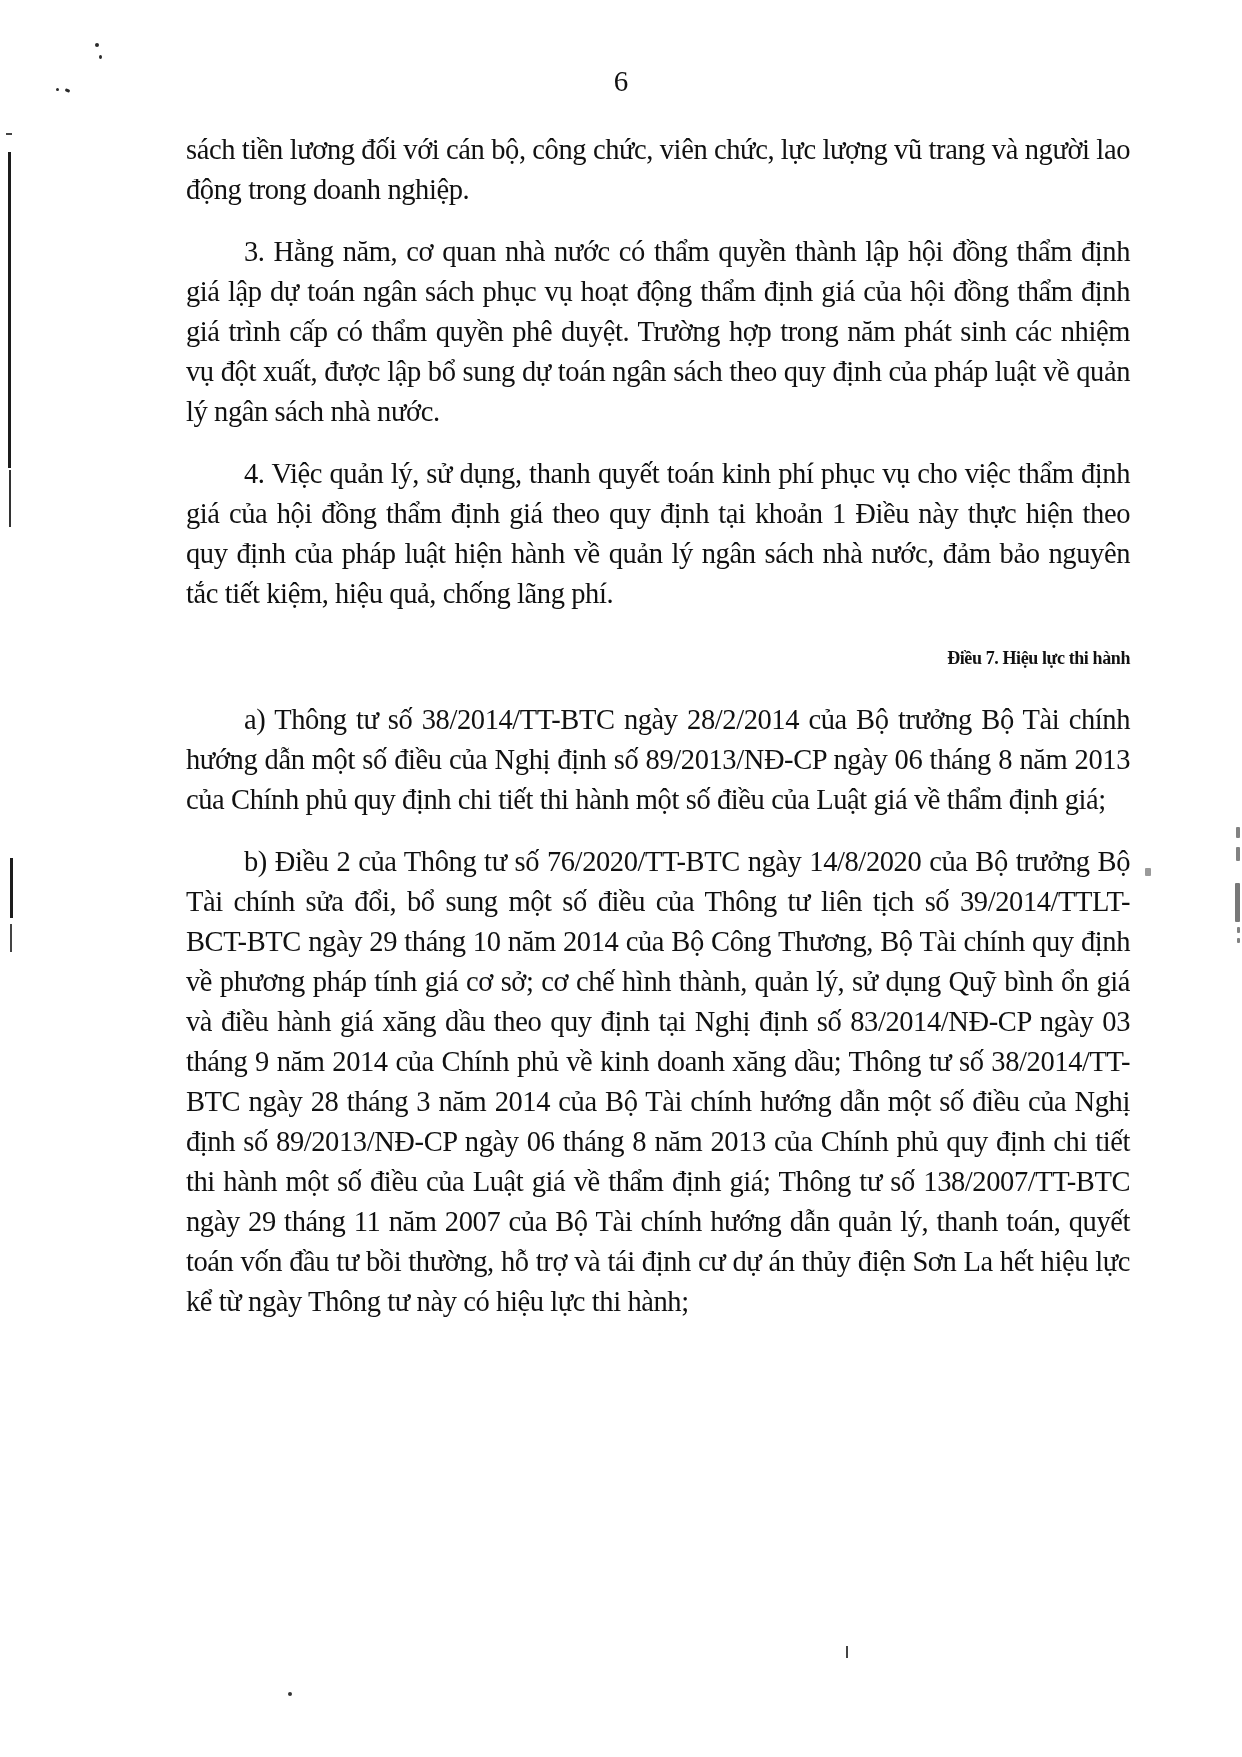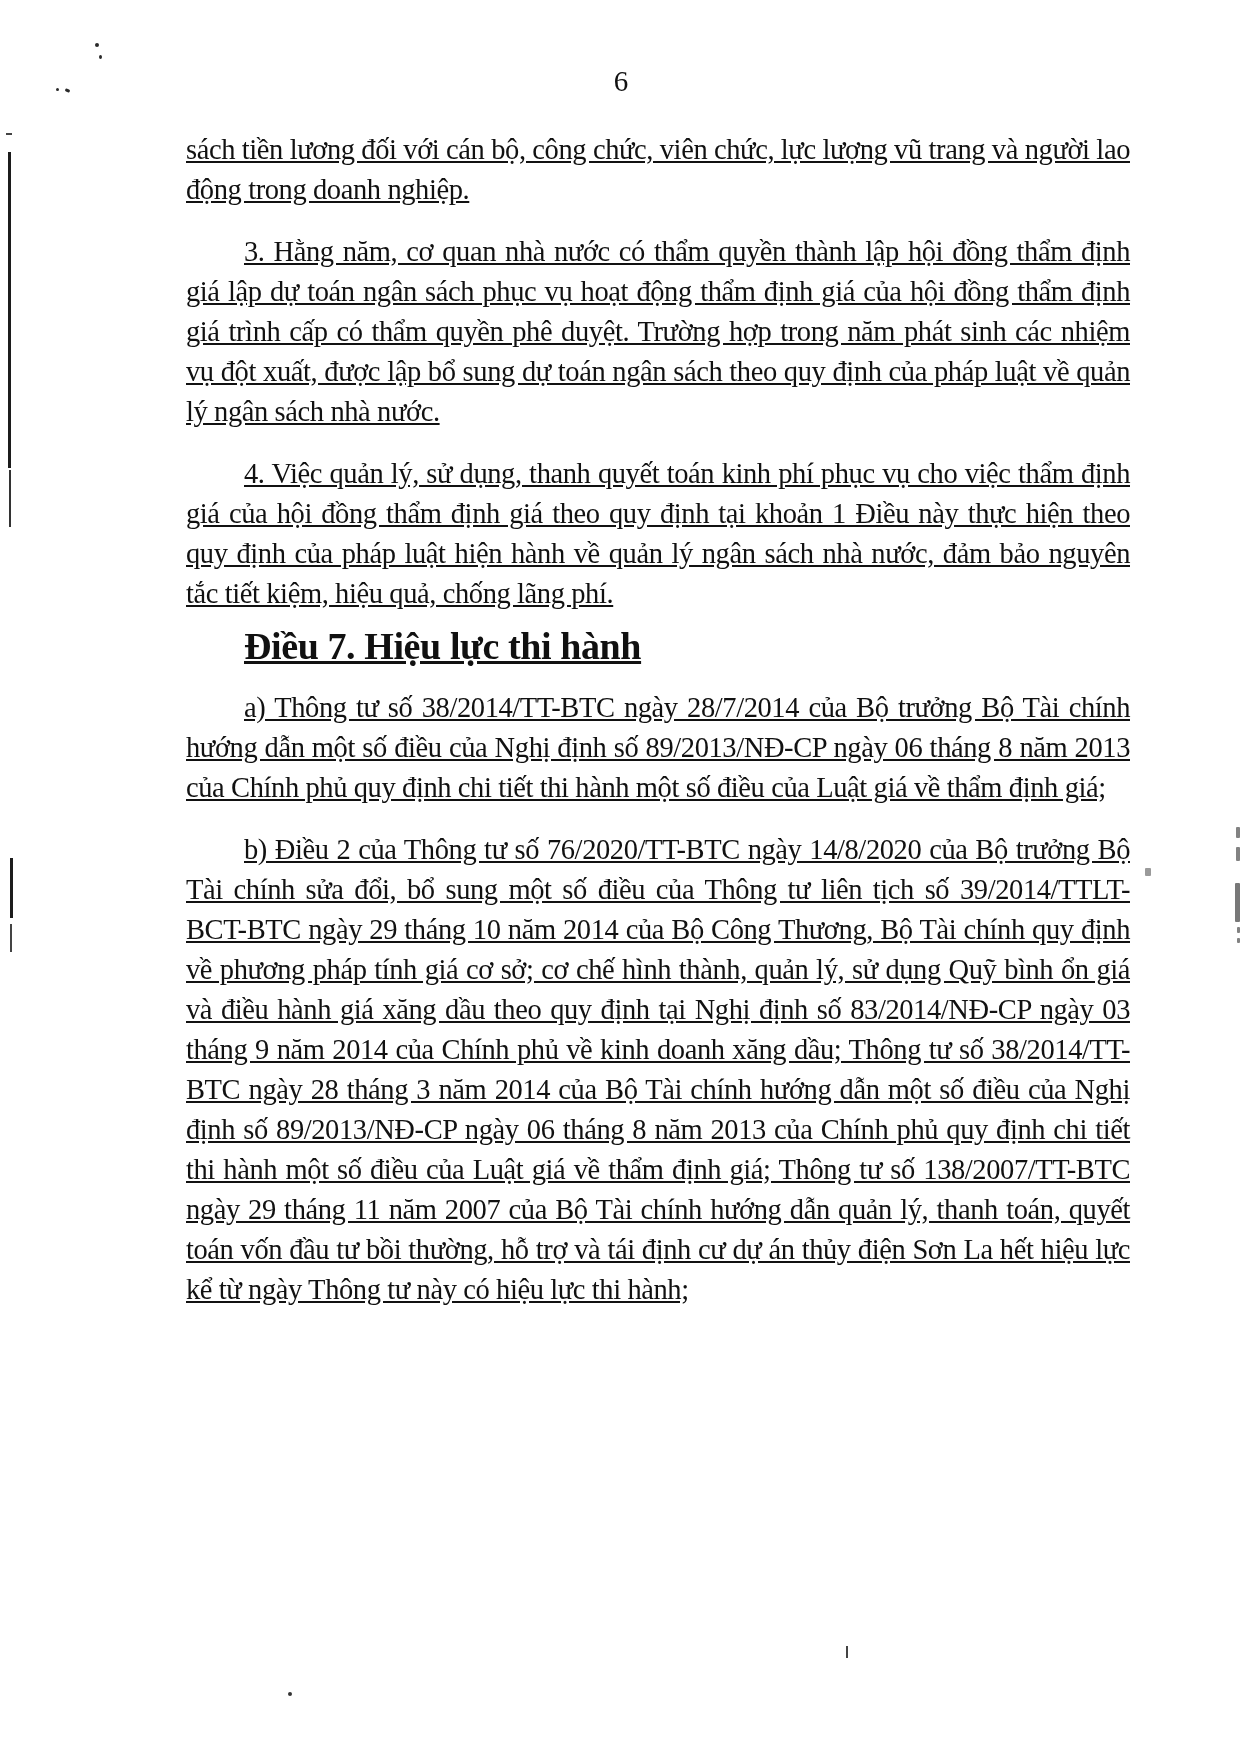--- a/index.html
+++ b/index.html
@@ -24,57 +24,56 @@
   }
   .content {
     position: absolute;
     left: 186px;
     top: 130px;
     width: 944px;
     font-size: 28.5px;
     line-height: 40px;
     letter-spacing: -0.4px;
     text-align: justify;
-    text-decoration: underline;
   }
   .content p {
     margin: 22px 0 0 0;
     text-indent: 58px;
   }
   .content p.continuation {
     margin-top: 0;
     text-indent: 0;
   }
   .content h2.article-heading {
-    margin: 12px 0 0 0;
-    font-size: 38px;
+    margin: 24px 0 0 0;
+    font-size: 18px;
     line-height: 40px;
     font-weight: bold;
     text-indent: 58px;
-    text-align: left;
+    text-align: right;
   }
   
   .artifact { position: absolute; }
   .spot { background: #2a2a2a; border-radius: 50%; }
   .vline { background: #1c1c1c; }
   .gray { background: #828282; border-radius: 1px; }
 </style>
 </head>
 <body>
 
 <div class="page">
 
   <div class="page-number">6</div>
 
   <div class="content">
     <p class="continuation">sách tiền lương đối với cán bộ, công chức, viên chức, lực lượng vũ trang và người lao động trong doanh nghiệp.</p>
     <p>3. Hằng năm, cơ quan nhà nước có thẩm quyền thành lập hội đồng thẩm định giá lập dự toán ngân sách phục vụ hoạt động thẩm định giá của hội đồng thẩm định giá trình cấp có thẩm quyền phê duyệt. Trường hợp trong năm phát sinh các nhiệm vụ đột xuất, được lập bổ sung dự toán ngân sách theo quy định của pháp luật về quản lý ngân sách nhà nước.</p>
     <p>4. Việc quản lý, sử dụng, thanh quyết toán kinh phí phục vụ cho việc thẩm định giá của hội đồng thẩm định giá theo quy định tại khoản 1 Điều này thực hiện theo quy định của pháp luật hiện hành về quản lý ngân sách nhà nước, đảm bảo nguyên tắc tiết kiệm, hiệu quả, chống lãng phí.</p>
     <h2 class="article-heading">Điều 7. Hiệu lực thi hành</h2>
-    <p>a) Thông tư số 38/2014/TT-BTC ngày 28/7/2014 của Bộ trưởng Bộ Tài chính hướng dẫn một số điều của Nghị định số 89/2013/NĐ-CP ngày 06 tháng 8 năm 2013 của Chính phủ quy định chi tiết thi hành một số điều của Luật giá về thẩm định giá;</p>
+    <p>a) Thông tư số 38/2014/TT-BTC ngày 28/2/2014 của Bộ trưởng Bộ Tài chính hướng dẫn một số điều của Nghị định số 89/2013/NĐ-CP ngày 06 tháng 8 năm 2013 của Chính phủ quy định chi tiết thi hành một số điều của Luật giá về thẩm định giá;</p>
     <p>b) Điều 2 của Thông tư số 76/2020/TT-BTC ngày 14/8/2020 của Bộ trưởng Bộ Tài chính sửa đổi, bổ sung một số điều của Thông tư liên tịch số 39/2014/TTLT-BCT-BTC ngày 29 tháng 10 năm 2014 của Bộ Công Thương, Bộ Tài chính quy định về phương pháp tính giá cơ sở; cơ chế hình thành, quản lý, sử dụng Quỹ bình ổn giá và điều hành giá xăng dầu theo quy định tại Nghị định số 83/2014/NĐ-CP ngày 03 tháng 9 năm 2014 của Chính phủ về kinh doanh xăng dầu; Thông tư số 38/2014/TT-BTC ngày 28 tháng 3 năm 2014 của Bộ Tài chính hướng dẫn một số điều của Nghị định số 89/2013/NĐ-CP ngày 06 tháng 8 năm 2013 của Chính phủ quy định chi tiết thi hành một số điều của Luật giá về thẩm định giá; Thông tư số 138/2007/TT-BTC ngày 29 tháng 11 năm 2007 của Bộ Tài chính hướng dẫn quản lý, thanh toán, quyết toán vốn đầu tư bồi thường, hỗ trợ và tái định cư dự án thủy điện Sơn La hết hiệu lực kể từ ngày Thông tư này có hiệu lực thi hành;</p>
   </div>
 
   <div class="artifact spot" style="left:95px;  top:43px;   width:4px; height:4px;"></div>
   <div class="artifact spot" style="left:99px;  top:55px;   width:3px; height:4px;"></div>
   <div class="artifact spot" style="left:56px;  top:88px;   width:3px; height:3px;"></div>
   <div class="artifact spot" style="left:65px;  top:89px;   width:5px; height:3px; border-radius:2px; transform:rotate(25deg);"></div>
   <div class="artifact vline" style="left:6px;  top:133px;  width:6px; height:2px; background:#444;"></div>
 
   <div class="artifact vline" style="left:8px;  top:152px;  width:3px; height:316px;"></div>

